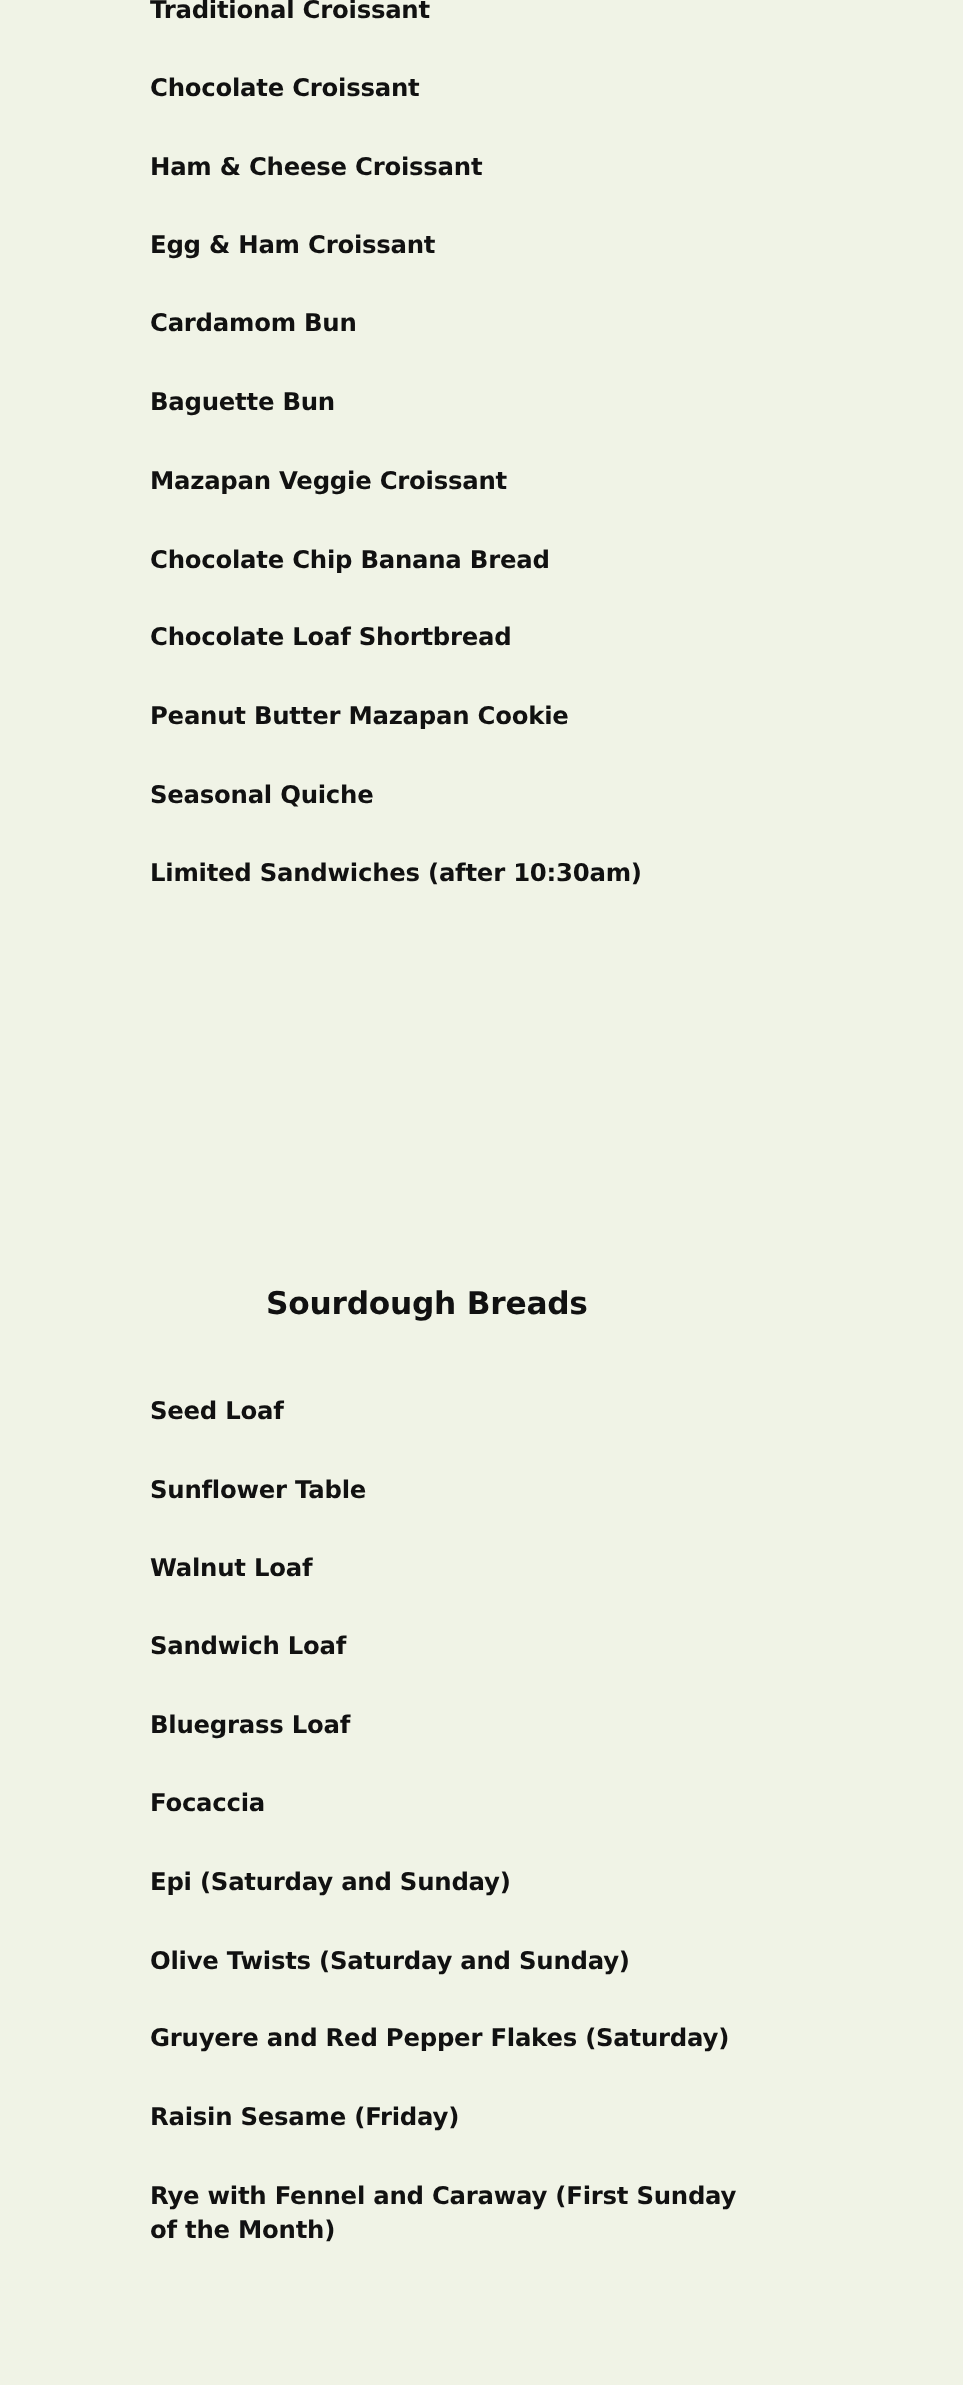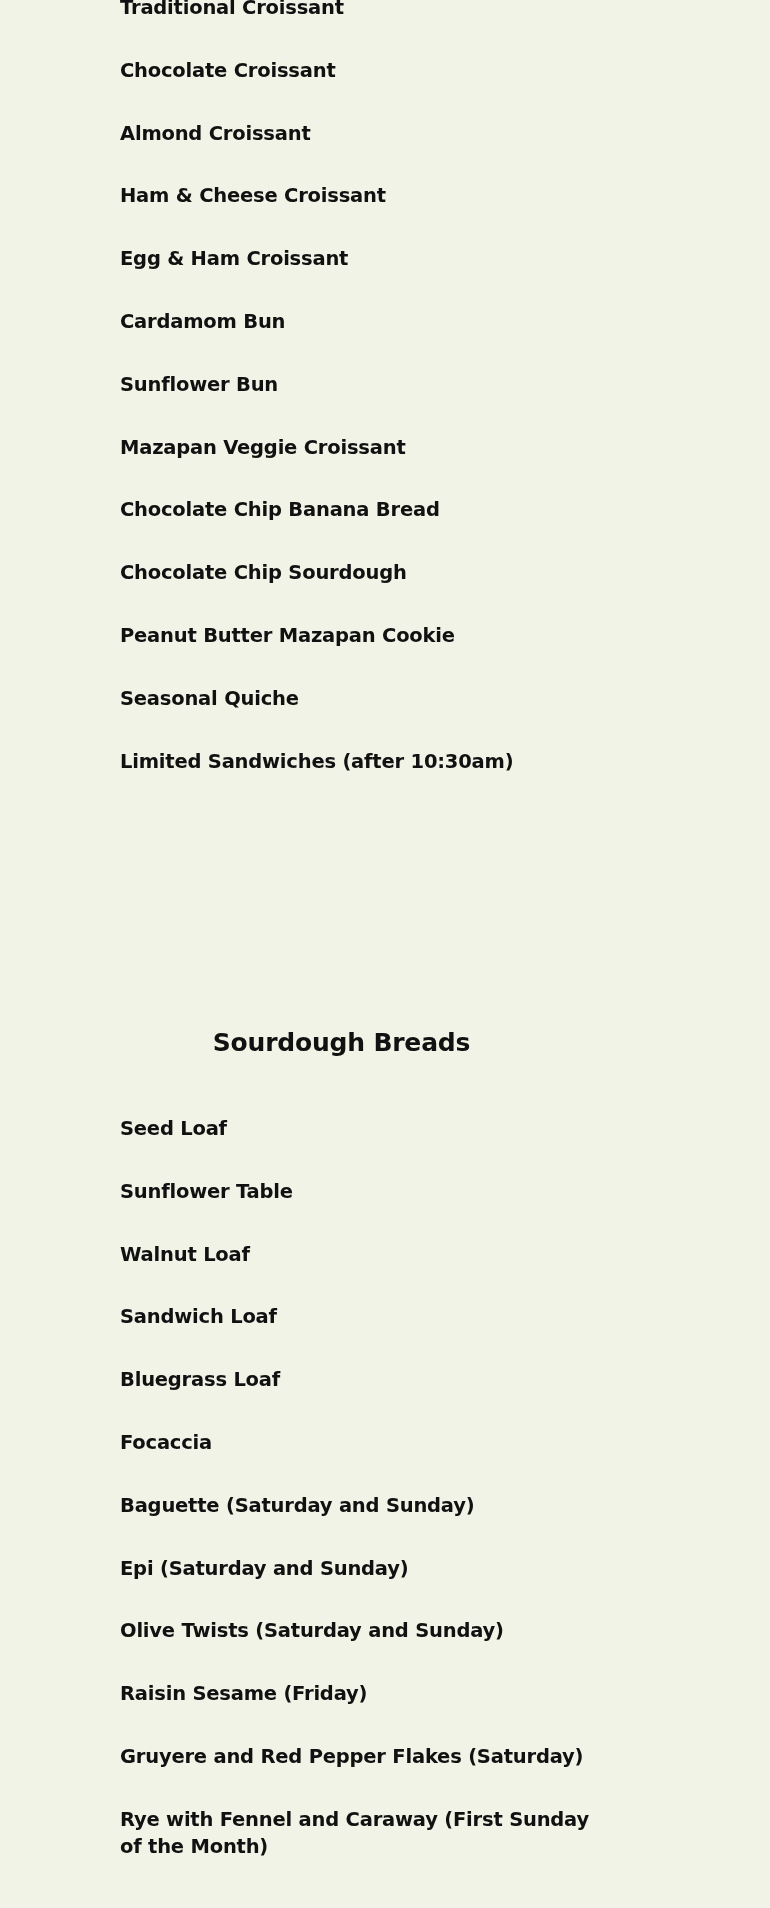--- a/index.html
+++ b/index.html
@@ -20,41 +20,39 @@
     position:absolute; top:1028px; left:0; width:683px; text-align:center;
     font-size:25px; font-weight:bold; margin:0; letter-spacing:-0.2px;
   }
 </style>
 </head>
 <body>
 
 <ul class="list" id="pastries">
   <li class="item">Traditional Croissant</li>
   <li class="item">Chocolate Croissant</li>
-  <li class="item">Almond Croissant</li>
   <li class="item">Ham &amp; Cheese Croissant</li>
   <li class="item">Egg &amp; Ham Croissant</li>
   <li class="item">Cardamom Bun</li>
-  <li class="item">Sunflower Bun</li>
+  <li class="item">Baguette Bun</li>
   <li class="item">Mazapan Veggie Croissant</li>
   <li class="item">Chocolate Chip Banana Bread</li>
-  <li class="item">Chocolate Chip Sourdough</li>
+  <li class="item">Chocolate Loaf Shortbread</li>
   <li class="item">Peanut Butter Mazapan Cookie</li>
   <li class="item">Seasonal Quiche</li>
   <li class="item">Limited Sandwiches (after 10:30am)</li>
 </ul>
 
 <h2 class="heading">Sourdough Breads</h2>
 
 <ul class="list" id="breads">
   <li class="item">Seed Loaf</li>
   <li class="item">Sunflower Table</li>
   <li class="item">Walnut Loaf</li>
   <li class="item">Sandwich Loaf</li>
   <li class="item">Bluegrass Loaf</li>
   <li class="item">Focaccia</li>
-  <li class="item">Baguette (Saturday and Sunday)</li>
   <li class="item">Epi (Saturday and Sunday)</li>
   <li class="item">Olive Twists (Saturday and Sunday)</li>
+  <li class="item">Gruyere and Red Pepper Flakes (Saturday)</li>
   <li class="item">Raisin Sesame (Friday)</li>
-  <li class="item">Gruyere and Red Pepper Flakes (Saturday)</li>
   <li class="item">Rye with Fennel and Caraway (First Sunday of the Month)</li>
 </ul>
 
 </body></html>

